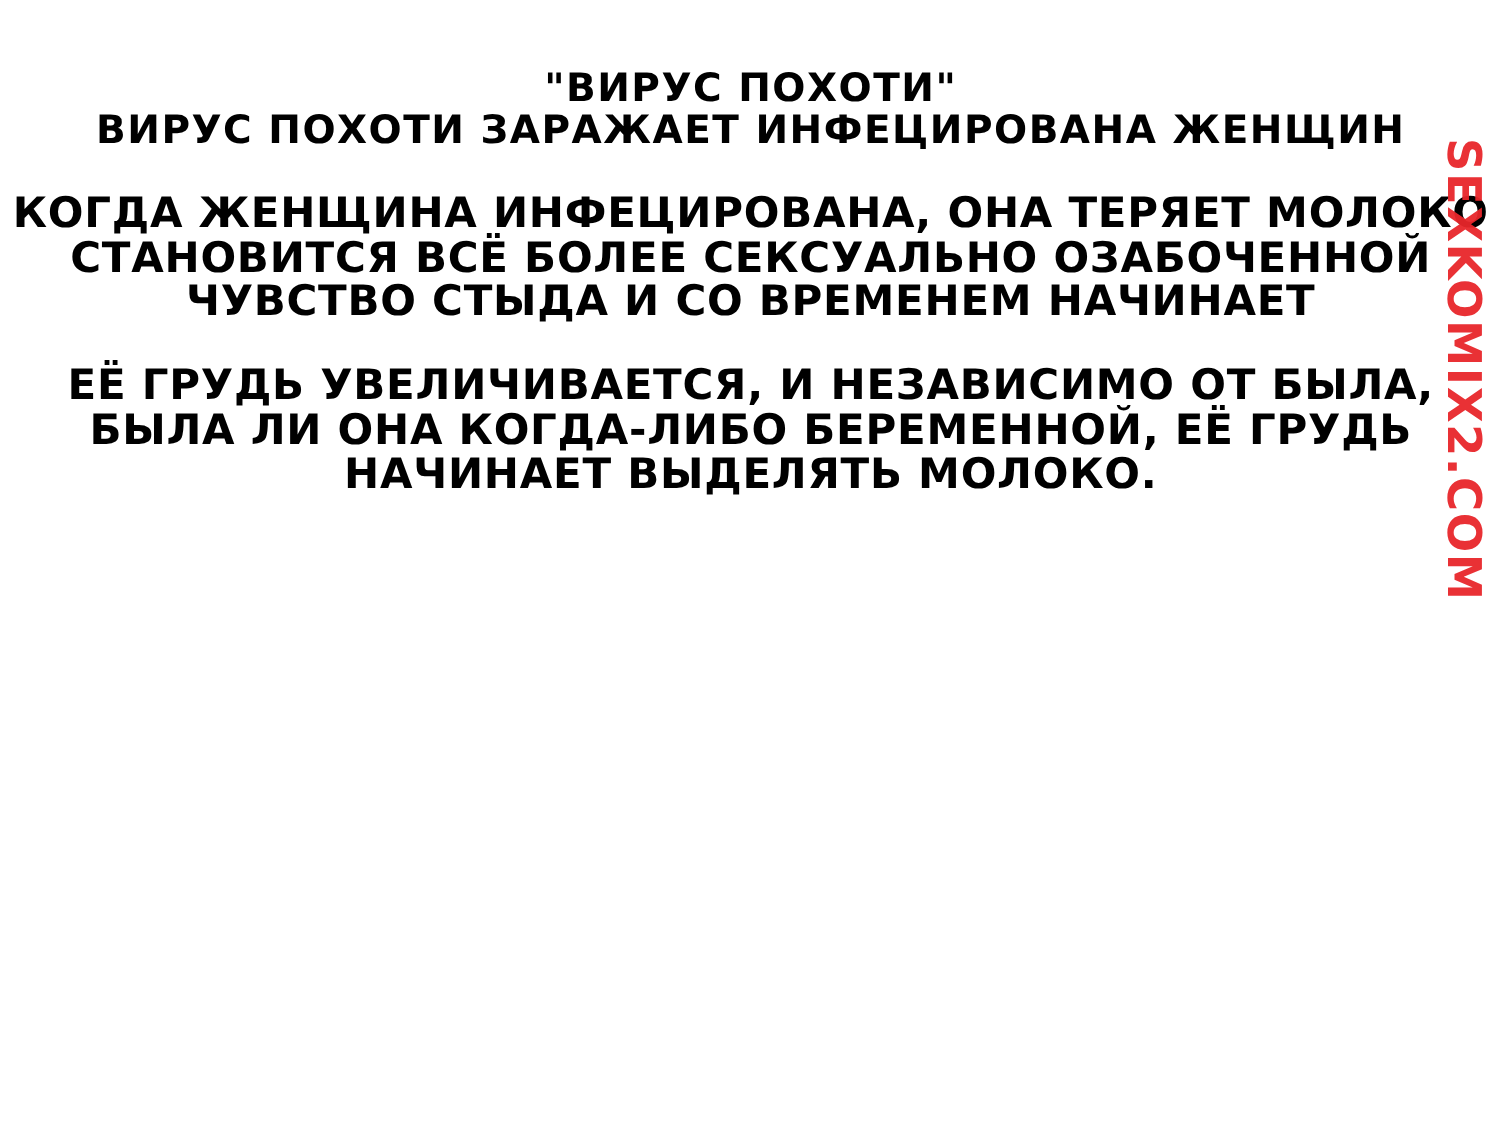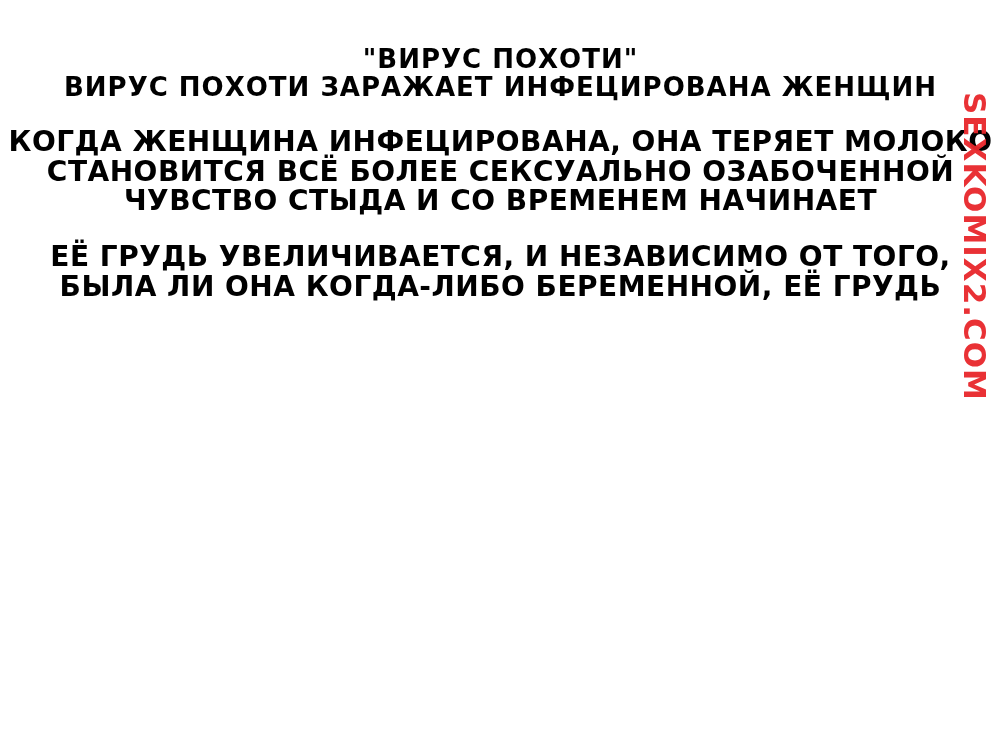--- a/index.html
+++ b/index.html
@@ -80,21 +80,22 @@
       <span class="line title-line">ВИРУС ПОХОТИ ЗАРАЖАЕТ ИНФЕЦИРОВАНА ЖЕНЩИН</span>
     </div>
 
     <div class="para">
       <span class="line body-line">КОГДА ЖЕНЩИНА ИНФЕЦИРОВАНА, ОНА ТЕРЯЕТ МОЛОКО</span>
       <span class="line body-line">СТАНОВИТСЯ ВСЁ БОЛЕЕ СЕКСУАЛЬНО ОЗАБОЧЕННОЙ</span>
       <span class="line body-line">ЧУВСТВО СТЫДА И СО ВРЕМЕНЕМ НАЧИНАЕТ</span>
     </div>
 
     <div class="para">
-      <span class="line body-line">ЕЁ ГРУДЬ УВЕЛИЧИВАЕТСЯ, И НЕЗАВИСИМО ОТ ТОГО,</span>
+      <span class="line body-line">ЕЁ ГРУДЬ УВЕЛИЧИВАЕТСЯ, И НЕЗАВИСИМО ОТ БЫЛА,</span>
       <span class="line body-line">БЫЛА ЛИ ОНА КОГДА-ЛИБО БЕРЕМЕННОЙ, ЕЁ ГРУДЬ</span>
+      <span class="line body-line">НАЧИНАЕТ ВЫДЕЛЯТЬ МОЛОКО.</span>
     </div>
 
   </div>
 
   <div class="watermark">SEXKOMIX2.COM</div>
 
 </div>
 
 </body></html>

